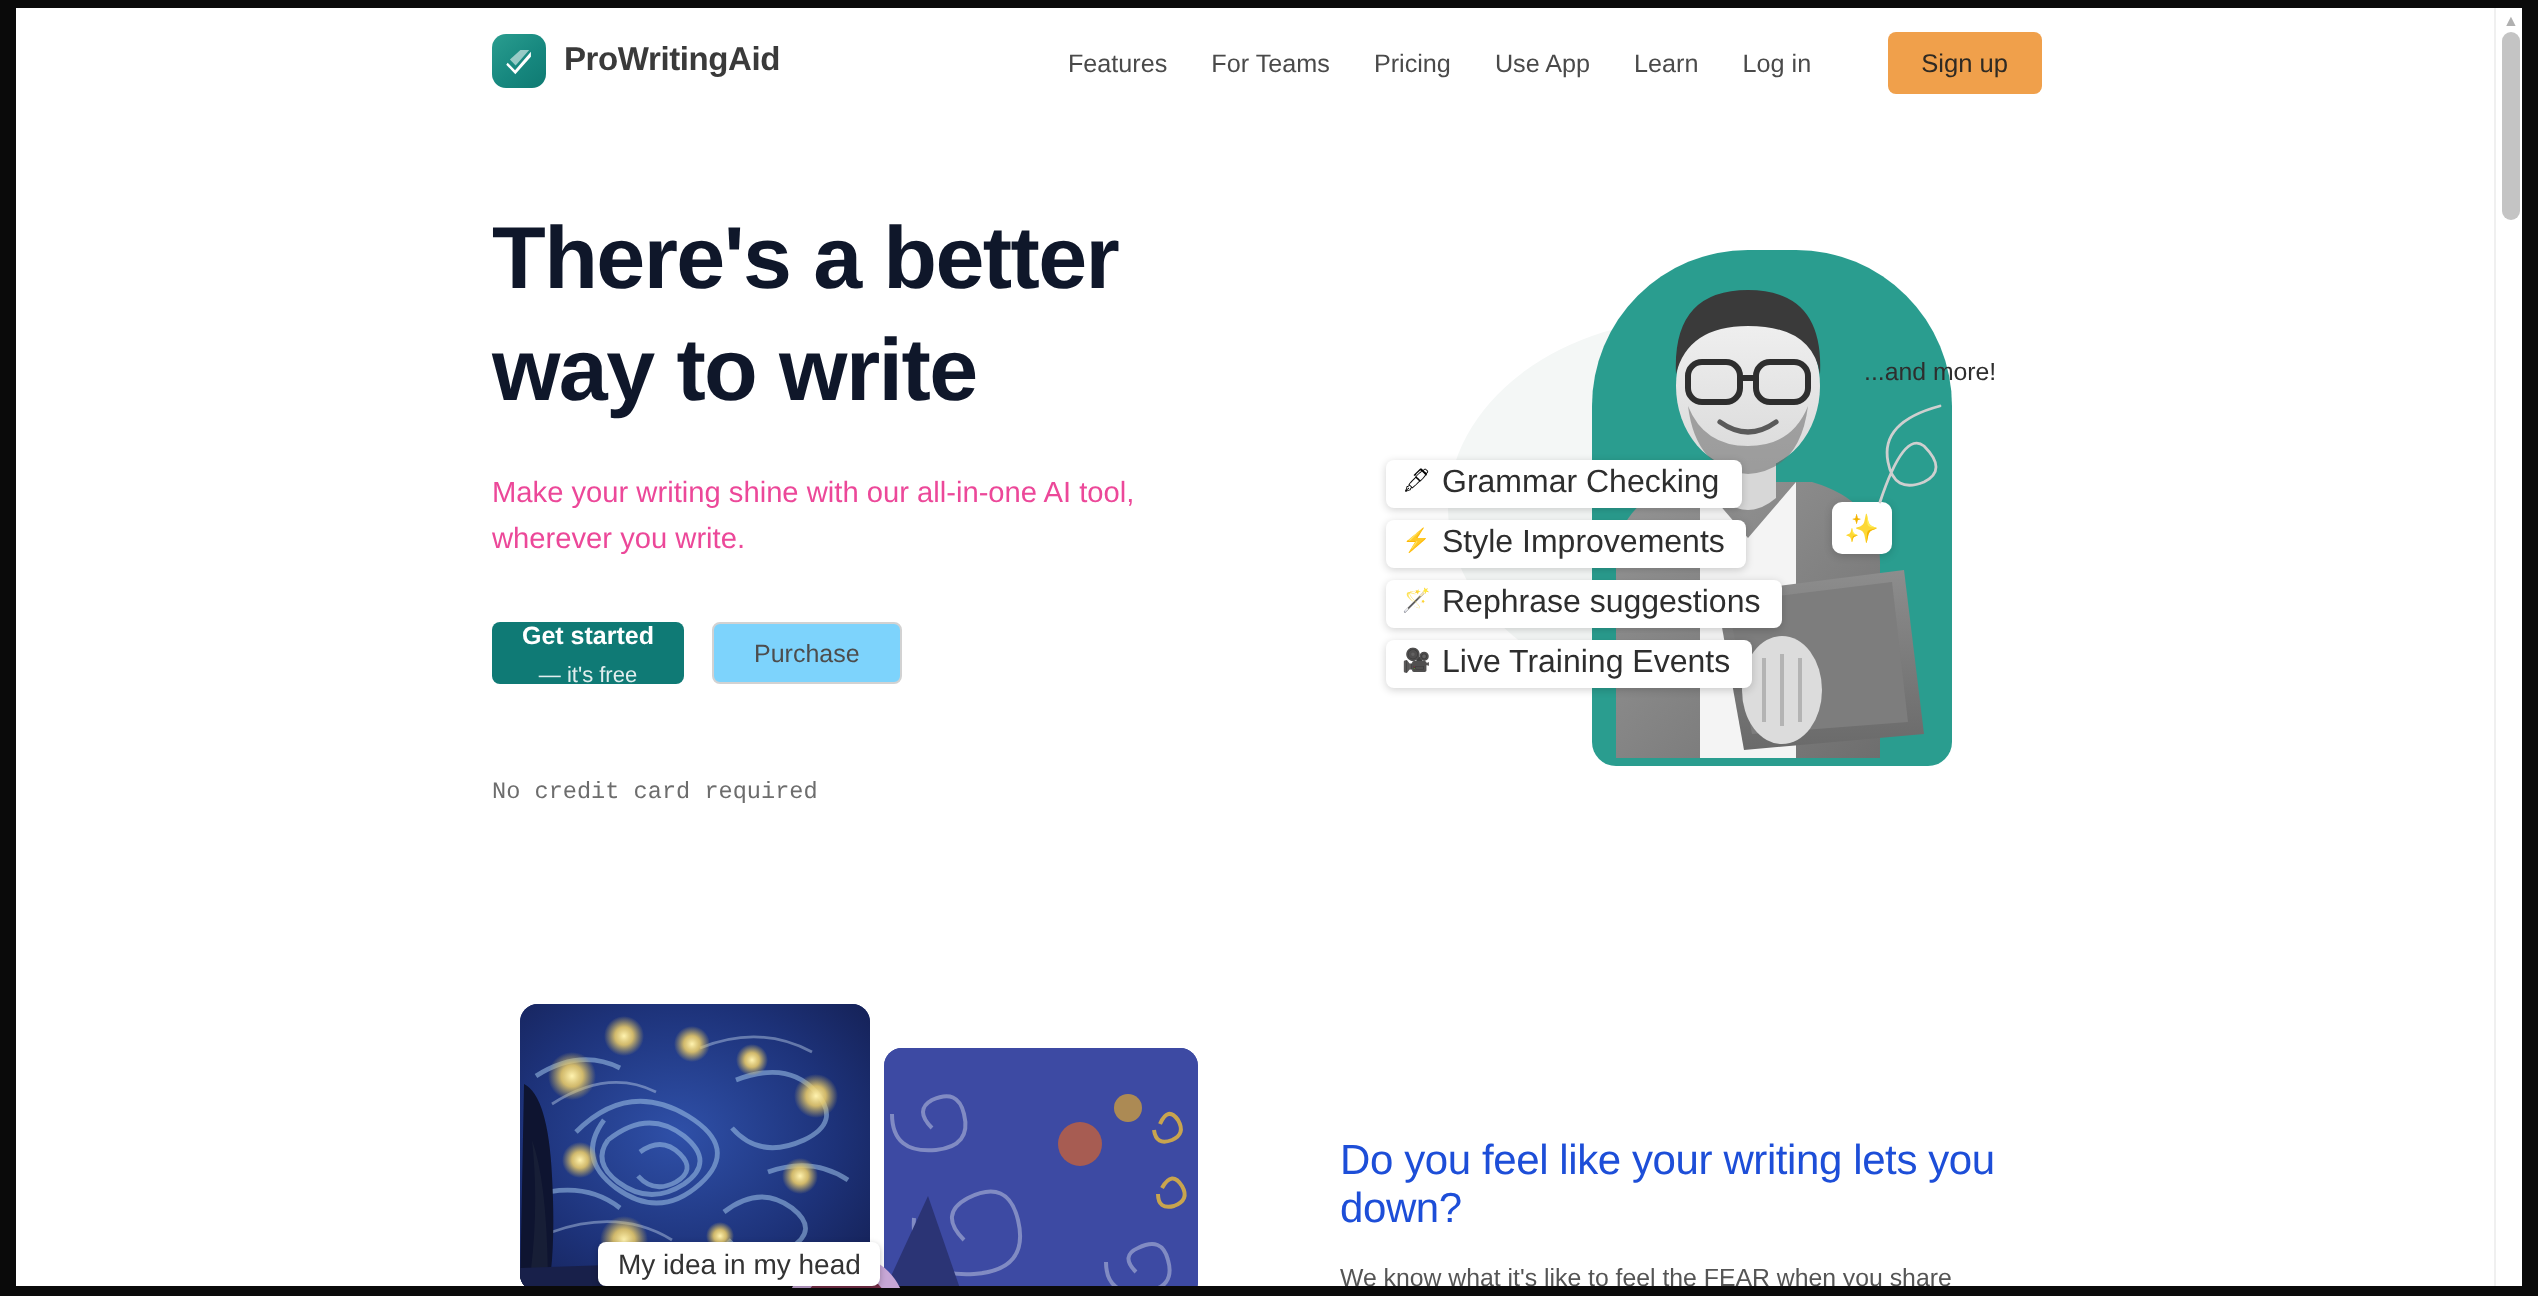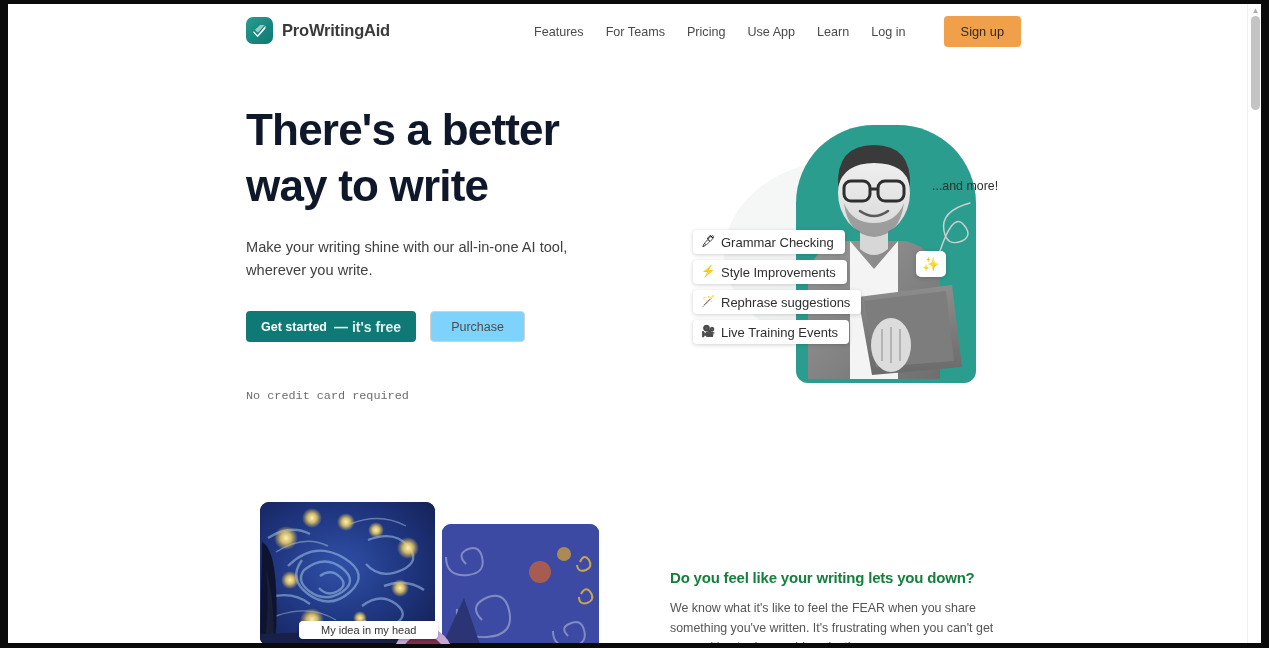--- a/index.html
+++ b/index.html
@@ -145,21 +145,21 @@
     font-size: 44px;
     line-height: 56px;
     font-weight: bold;
     color: #0f172a;
     letter-spacing: -0.8px;
   }
   #hero-sub {
     margin-top: 22px;
     font-size: 14.6px;
     line-height: 23px;
-    color: #404040;
+    color: #ec4899;
     width: 325px;
   }
   #hero-cta {
     margin-top: 29px;
     display: flex;
     align-items: center;
     gap: 14px;
   }
   #get-started-btn {
     background: #0f7a75;
@@ -168,23 +168,24 @@
     height: 31px;
     padding: 0 15px;
     color: #ffffff;
     font-size: 12.5px;
     font-family: inherit;
     cursor: pointer;
     display: flex;
     align-items: center;
     gap: 7px;
     white-space: nowrap;
+    flex-direction: column;
   }
   #get-started-btn .gs-main { font-weight: bold; }
-  #get-started-btn .gs-free { opacity: .88; font-size: 14px; font-weight: bold; }
+  #get-started-btn .gs-free { opacity: .88; font-size: 11px; }
   #purchase-btn {
     background: #7dd3fc;
     border: 1px solid #d2d2d2;
     border-radius: 4px;
     height: 31px;
     padding: 0 20px;
     color: #4d4d4d;
     font-size: 12.5px;
     font-family: inherit;
     cursor: pointer;
@@ -284,21 +285,21 @@
     box-shadow: 0 1px 4px rgba(0,0,0,.18);
     height: 24px;
     padding: 0 11px 0 8px;
     display: flex;
     align-items: center;
     gap: 7px;
     width: max-content;
     cursor: pointer;
   }
   .feat-icon { font-size: 11.5px; line-height: 1; width: 13px; text-align: center; }
-  .feat-label { font-size: 13px; color: #2e2e2e; white-space: nowrap; }
+  .feat-label { font-size: 16px; color: #2e2e2e; white-space: nowrap; }
 
   
   #starry-wrap {
     position: absolute;
     left: 245px;
     top: 498px;
     width: 350px;
     height: 150px;
   }
   #starry-card {
@@ -311,22 +312,22 @@
     overflow: hidden;
     background: #1b2a6b;
   }
   #starry-card svg { display: block; }
   #starry-caption {
     position: absolute;
     left: 46px;
     top: 119px;
     background: #ffffff;
     border-radius: 4px;
-    padding: 3px 22px;
-    font-size: 11px;
+    padding: 3px 10px;
+    font-size: 14px;
     color: #333333;
     box-shadow: 0 1px 3px rgba(0,0,0,.25);
     white-space: nowrap;
     z-index: 4;
   }
   #simple-card {
     position: absolute;
     left: 189px;
     top: 22px;
     width: 157px;
@@ -354,23 +355,23 @@
     background: #7a2f4a;
   }
 
   #q-block {
     position: absolute;
     left: 662px;
     top: 565px;
     width: 345px;
   }
   #q-title {
-    font-size: 15px;
-    font-weight: bold;
-    color: #15803d;
+    font-size: 21px;
+    font-weight: normal;
+    color: #1d4ed8;
     letter-spacing: -0.2px;
   }
   #q-body {
     margin-top: 13px;
     font-size: 12.4px;
     line-height: 19.5px;
     color: #555555;
   }
 
   

